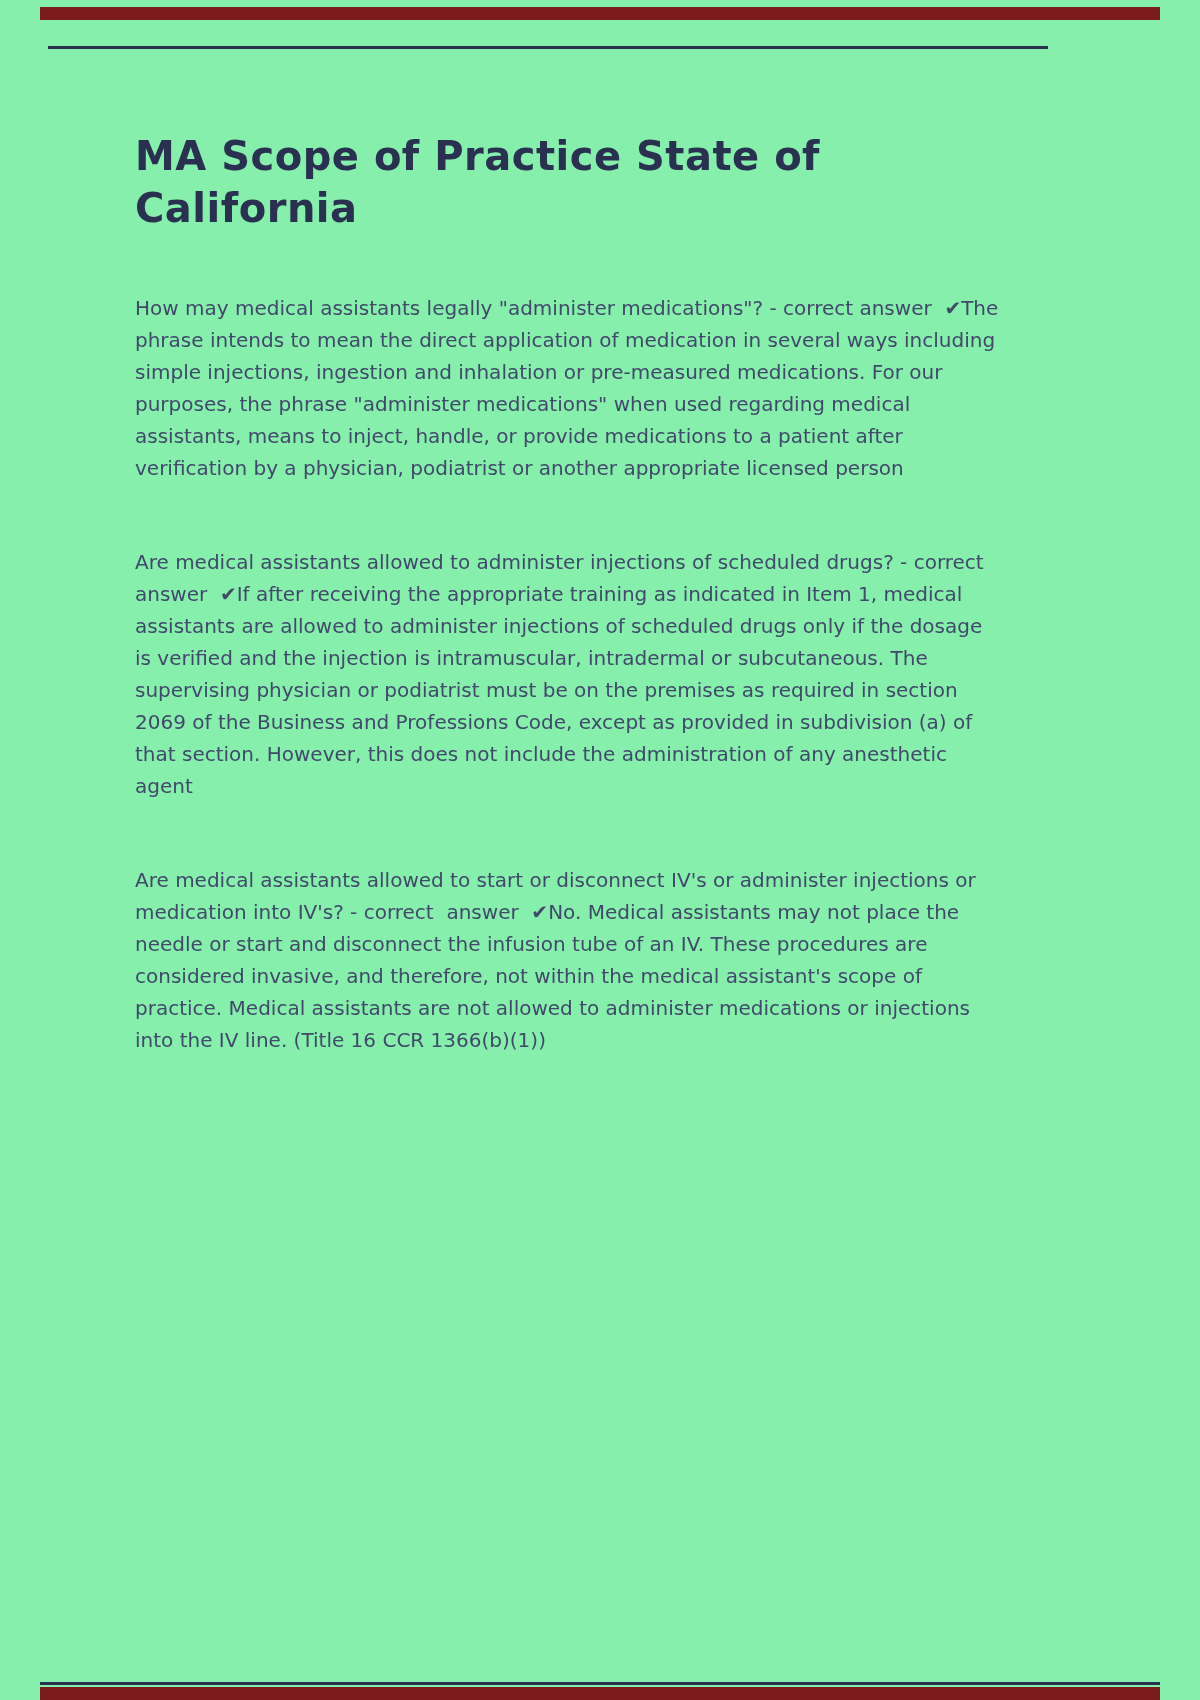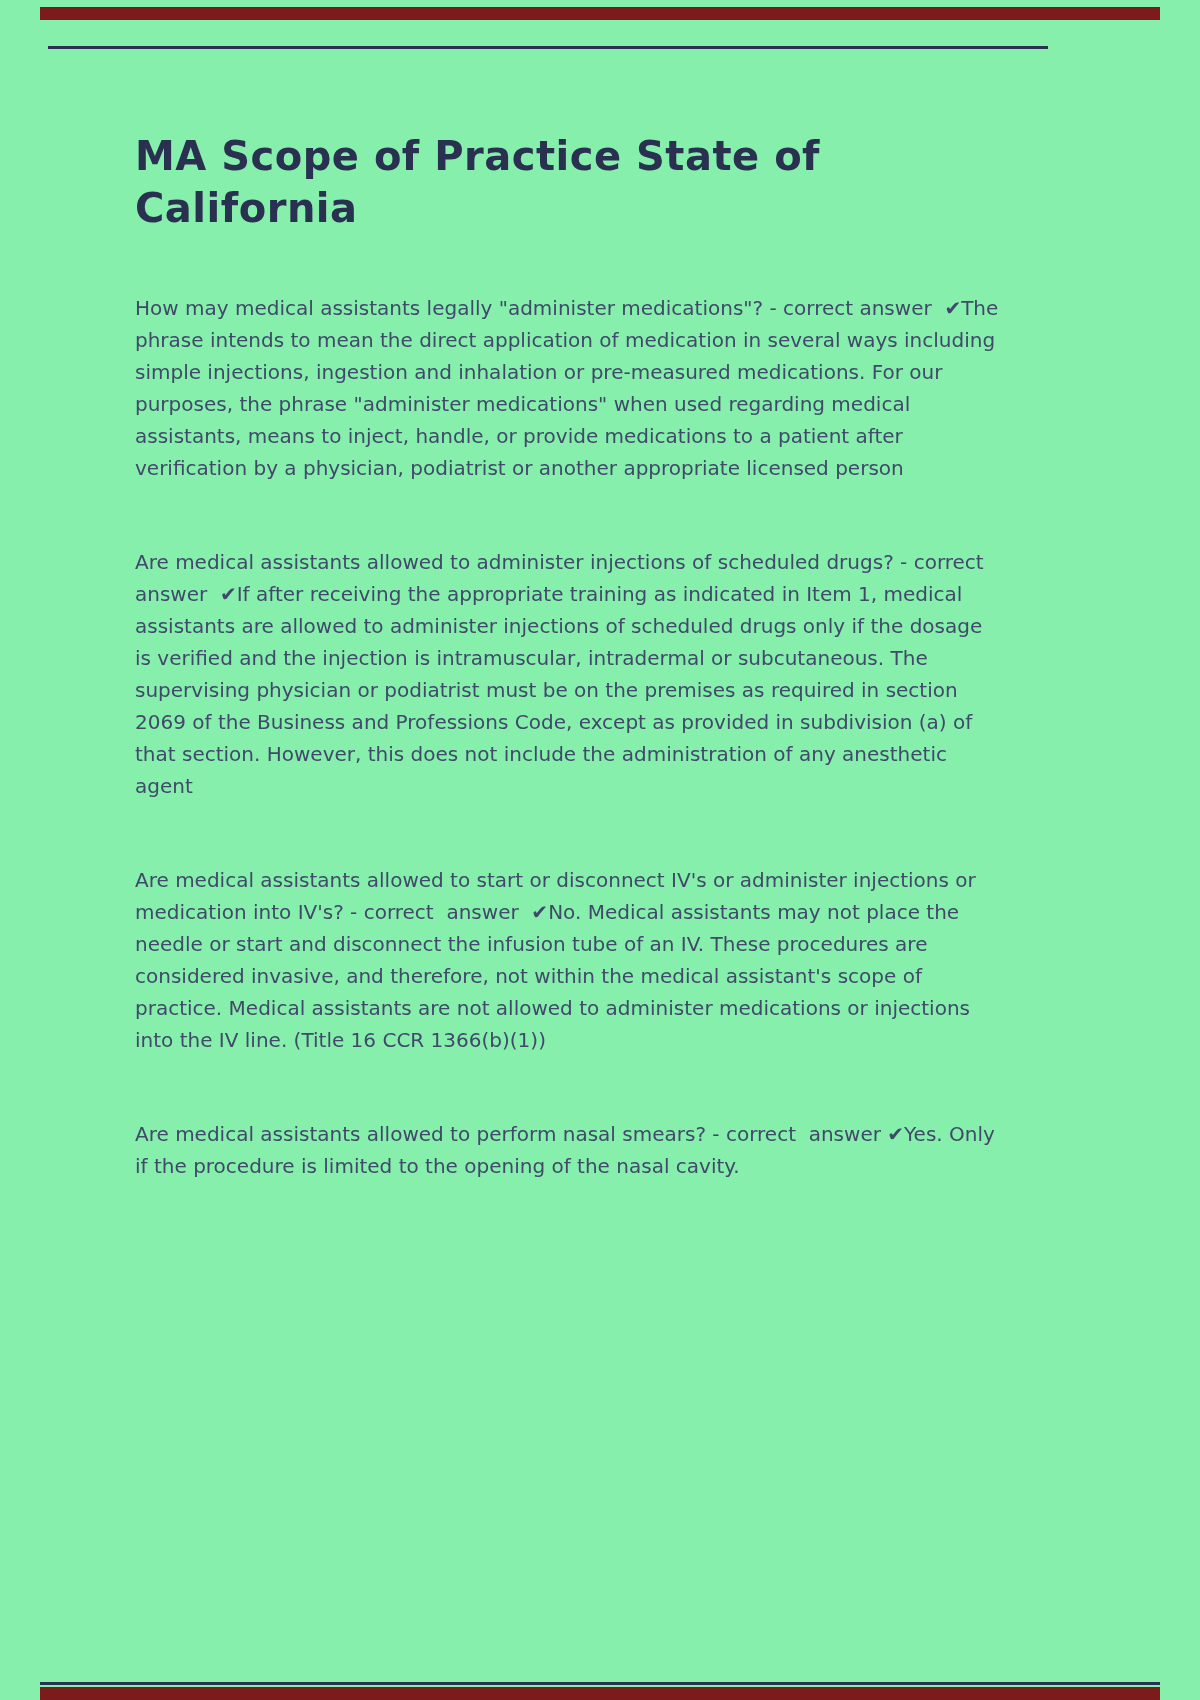--- a/index.html
+++ b/index.html
@@ -68,20 +68,19 @@
 
   <div class="content">
     <h1 class="doc-title" style="color: rgb(42, 49, 80);">MA Scope of Practice State of California</h1>
 
     <p class="qa" style="color: rgb(64, 73, 106);">How may medical assistants legally "administer medications"? - correct answer  ✔The phrase intends to mean the direct application of medication in several ways including simple injections, ingestion and inhalation or pre-measured medications. For our purposes, the phrase "administer medications" when used regarding medical assistants, means to inject, handle, or provide medications to a patient after verification by a physician, podiatrist or another appropriate licensed person</p>
 
     <p class="qa" style="color: rgb(64, 73, 106);">Are medical assistants allowed to administer injections of scheduled drugs? - correct  answer  ✔If after receiving the appropriate training as indicated in Item 1, medical assistants are allowed to administer injections of scheduled drugs only if the dosage is verified and the injection is intramuscular, intradermal or subcutaneous. The supervising physician or podiatrist must be on the premises as required in section 2069 of the Business and Professions Code, except as provided in subdivision (a) of that section. However, this does not include the administration of any anesthetic agent</p>
 
     <p class="qa" style="color: rgb(64, 73, 106);">Are medical assistants allowed to start or disconnect IV's or administer injections or medication into IV's? - correct  answer  ✔No. Medical assistants may not place the needle or start and disconnect the infusion tube of an IV. These procedures are considered invasive, and therefore, not within the medical assistant's scope of practice. Medical assistants are not allowed to administer medications or injections into the IV line. (Title 16 CCR 1366(b)(1))</p>
 
-    <p class="qa" style="color: rgb(64, 73, 106);">Are medical assistants allowed to perform nasal smears? - correct  answer ✔Yes. Only if the procedure is limited to the opening of the nasal cavity.</p>
 
   </div>
 
   <div class="rule bottom" style="background: rgb(42, 49, 80);"></div>
   <div class="accent-bar bottom" style="background: rgb(124, 27, 27);"></div>
 
 </div>
 
 </body></html>

